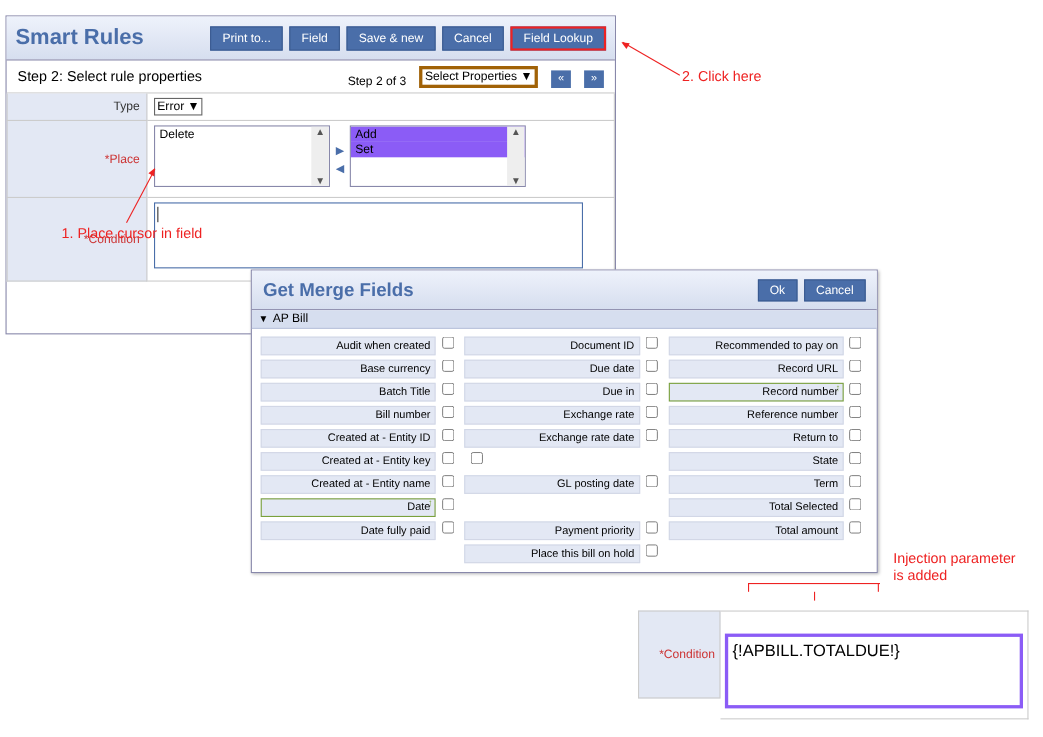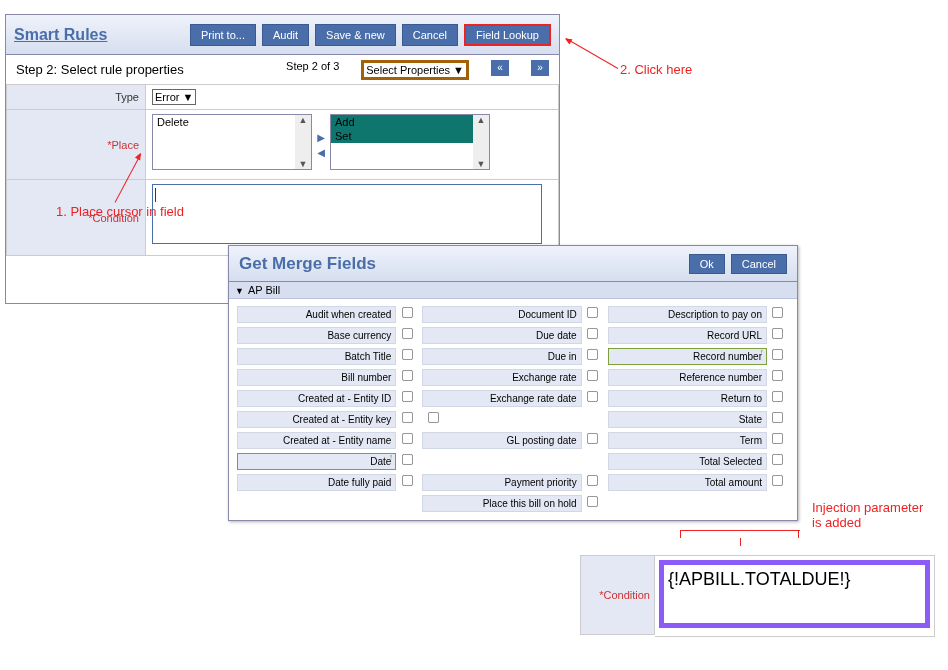--- a/index.html
+++ b/index.html
@@ -2,40 +2,40 @@
 <html><head>
 <meta charset="utf-8">
 <style>
   * { box-sizing: border-box; margin: 0; padding: 0; }
   body { font-family: Arial, sans-serif; background: #fff; width: 948px; height: 670px; position: relative; }
   
   
   .panel { position: absolute; background: #fff; border: 1px solid #88a; }
   .panel-top { left: 5px; top: 14px; width: 555px; height: 290px; }
   .panel-header { background: linear-gradient(#eef2fb, #d6deef); height: 40px; padding: 0 8px; display:flex; align-items:center; border-bottom:1px solid #88a;}
-  .panel-title { color:#4a6ea9; font-weight:bold; font-size:16px; flex:0 0 auto;text-decoration:underline; }
+  .panel-title { color:#4a6ea9; font-weight:bold; font-size:20px; flex:0 0 auto; }
   .hdr-btns { margin-left:auto; display:flex; gap:6px; }
   .btn { background:#4a6ea9; color:#fff; font-size:11px; padding:3px 10px; border:1px solid #3a5a90; cursor:pointer; }
   .red-box { border:2px solid #e22; }
   
   .step-bar { height:30px; padding:4px 10px; display:flex; align-items:center; border-bottom:1px solid #ccc; font-size:13px; }
   .step-bar .st-title { flex:0 0 auto; }
-  .step-bar .st-nav { margin-left:auto; display:flex; align-items:flex-start; gap:22px; font-size:11px; }
+  .step-bar .st-nav { margin-left:auto; display:flex; align-items:flex-end; gap:12px; font-size:11px; }
   .step-select { font-size:11px; border:3px solid #a16207; background:#fff; padding:1px 2px; }
   .nav-btn { width:18px; height:16px; background:#4a6ea9; color:#fff; font-size:10px; display:flex; align-items:center; justify-content:center; cursor:pointer;}
   
   .form-body { display:flex; flex-direction:column; }
   .form-row { display:flex; min-height:24px; }
-  .form-label { width:140px; background:#e3e8f4; border:1px solid #ccc; border-top:none; font-size:11px; color:#333; display:flex; align-items:center; justify-content:flex-end; padding-right:6px; }
+  .form-label { width:128px; background:#e3e8f4; border:1px solid #ccc; border-top:none; font-size:11px; color:#333; display:flex; align-items:center; justify-content:flex-end; padding-right:6px; }
   .form-label.req { color:#c33; }
   .form-ctrl { flex:1; border:1px solid #ccc; border-top:none; border-left:none; padding:4px 6px; display:flex; align-items:flex-start; gap:4px;}
   .type-select { font-size:11px; border:1px solid #666; padding:1px 2px; }
   .listbox { width:160px; height:56px; border:1px solid #88a; font-size:11px; background:#fff; position:relative; overflow:hidden;}
   .listbox .lb-item { padding:1px 4px; }
-  .listbox .lb-item.sel { background:#0f766e; }
+  .listbox .lb-item.sel { background:#8b5cf6; }
   .listbox .lb-scroll { position:absolute; right:0; top:0; bottom:0; width:16px; background:#eee; display:flex; flex-direction:column; justify-content:space-between; }
   .lb-scroll span { font-size:9px; text-align:center; color:#555; }
   .move-col { display:flex; flex-direction:column; gap:4px; align-self:center; }
   .move-arrow { width:10px; font-size:10px; color:#4a6ea9; cursor:pointer; text-align:center;}
   .cond-area { width:390px; height:60px; border:1px solid #4a6ea9; background:#fff; font-size:12px; padding:2px; font-family:Arial; resize:none; overflow:auto;}
   .cursor-bar { display:inline-block; width:1px; height:14px; border-left:1px solid #333; vertical-align:middle; }
   
   
   .ann { position:absolute; color:#e22; font-size:13px; }
   .arrow-line { position:absolute; background:#e22; height:1px; transform-origin:left center; }
@@ -54,37 +54,37 @@
   .fld-label { flex:1; background:#e3e8f4; font-size:10px; text-align:right; padding:2px 4px; border:1px solid #d2d7e6; position:relative;}
   .fld.yel .fld-label { border:1px solid #7aa13c; }
   .fld.yel .fld-label::after { content:"↑"; color:#7aa13c; font-size:9px; position:absolute; right:2px; top:-2px;}
   .fld-chk { width:22px; text-align:center; }
   .fld-chk input { transform:scale(.85); }
   
   
   .bottom-row { position:absolute; left:580px; top:555px; display:flex; }
   .bottom-label { width:75px; height:80px; background:#e3e8f4; border:1px solid #ccc; font-size:11px; color:#c33; display:flex; align-items:center; justify-content:flex-end; padding-right:4px;}
   .bottom-ctrl { width:280px; border:1px solid #ccc; border-left:none; padding:4px;}
-  .bottom-ta { width:100%; height:68px; border:5px solid #8b5cf6; font-size:18px; padding:4px; font-family:Arial; resize:none;}
+  .bottom-ta { width:100%; height:68px; border:3px solid #8b5cf6; font-size:15px; padding:4px; font-family:Arial; resize:none;margin-top:16px;}
   
   .brace { position:absolute; border-bottom:1px solid #e22; }
   .brace::before,.brace::after { content:""; position:absolute; width:1px; height:8px; border-left:1px solid #e22; top:0; }
   .brace::before { left:0; } .brace::after { right:0; }
   .brace .mid { position:absolute; left:50%; top:8px; width:1px; height:8px; border-left:1px solid #e22;}
   
 </style>
 </head>
 <body>
 
 <div class="panel panel-top">
   <div class="panel-header">
     <span class="panel-title">Smart Rules</span>
     <div class="hdr-btns">
       <button class="btn">Print to...</button>
-      <button class="btn">Audit</button>
+      <button class="btn">Field</button>
       <button class="btn">Save &amp; new</button>
       <button class="btn">Cancel</button>
       <button class="btn red-box">Field Lookup</button>
     </div>
   </div>
   <div class="step-bar">
     <span class="st-title">Step 2: Select rule properties</span>
     <div class="st-nav">
       <span>Step 2 of 3</span>
       <span class="step-select">Select Properties ▼</span>
@@ -230,21 +230,21 @@
           <div class="fld-label">Payment priority</div>
           <div class="fld-chk"><input type="checkbox" style=""></div>
         </div>
         <div class="fld">
           <div class="fld-label">Place this bill on hold</div>
           <div class="fld-chk"><input type="checkbox" style=""></div>
         </div>
       </div>
       <div class="fcol">
         <div class="fld">
-          <div class="fld-label">Description to pay on</div>
+          <div class="fld-label">Recommended to pay on</div>
           <div class="fld-chk"><input type="checkbox" style=""></div>
         </div>
         <div class="fld">
           <div class="fld-label">Record URL</div>
           <div class="fld-chk"><input type="checkbox" style=""></div>
         </div>
         <div class="fld yel">
           <div class="fld-label">Record number</div>
           <div class="fld-chk"><input type="checkbox" style=""></div>
         </div>

